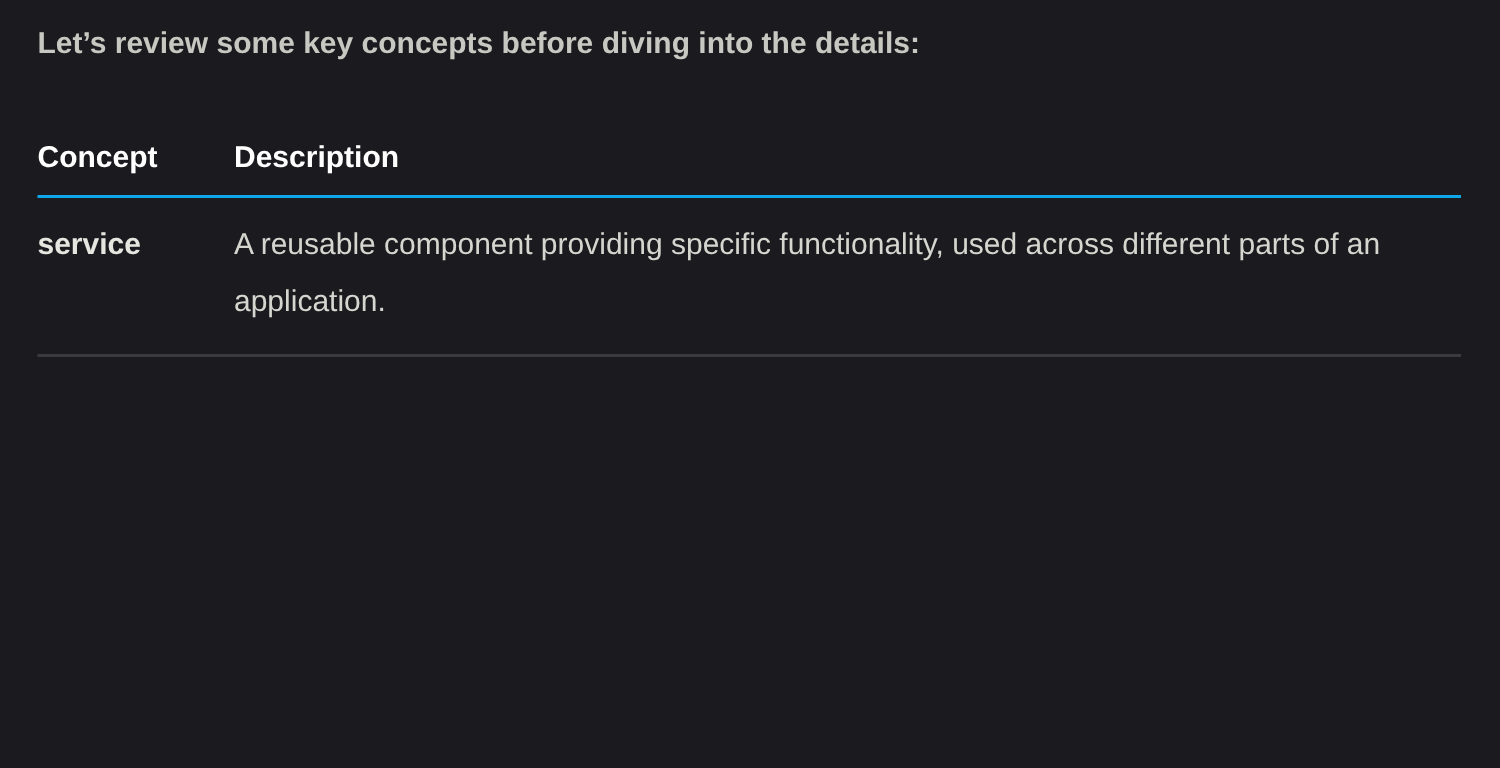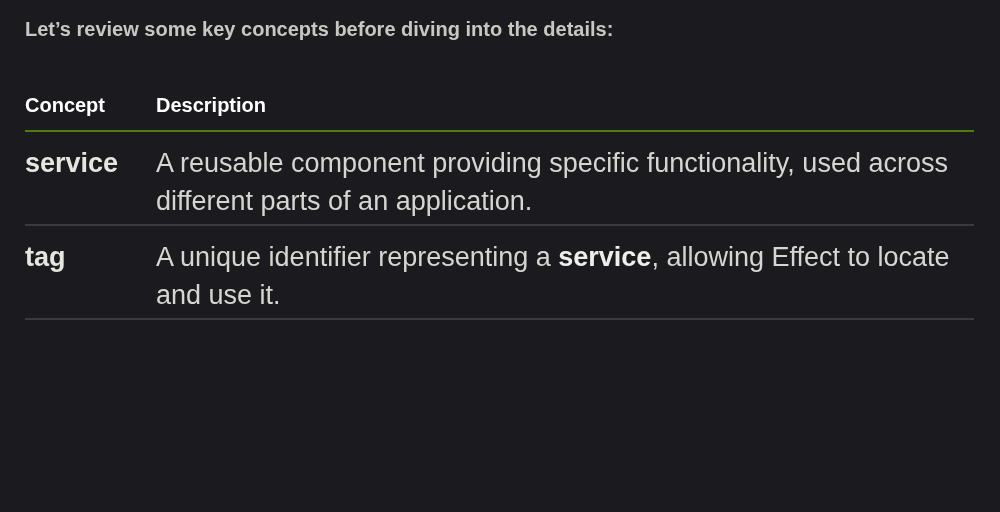--- a/index.html
+++ b/index.html
@@ -35,26 +35,26 @@
       border-collapse: collapse;
     }
     th {
       text-align: left;
       font-weight: bold;
       font-size: 20px;
       color: #ffffff;
       height: 50px;
       padding: 0;
       vertical-align: middle;
-      border-bottom: 2px solid #4d7c0f;
+      border-bottom: 2px solid #0ea5e9;
     }
     td {
-      font-size: 27px;
+      font-size: 20px;
       line-height: 38px;
-      padding: 12px 0 4px 0;
+      padding: 12px 0 16px 0;
       vertical-align: top;
       border-bottom: 2px solid #3a3a40;
       color: #d6d6d0;
     }
     td.concept {
       width: 131px;
       font-weight: bold;
       color: #e6e6e0;
     }
     td.desc b {
@@ -74,19 +74,15 @@
       <tr>
         <th class="col-concept">Concept</th>
         <th>Description</th>
       </tr>
     </thead>
     <tbody id="rows">
       <tr>
         <td class="concept">service</td>
         <td class="desc"><span>A reusable component providing specific functionality, used across different parts of an application.</span></td>
       </tr>
-      <tr>
-        <td class="concept">tag</td>
-        <td class="desc"><span>A unique identifier representing a </span><b>service</b><span>, allowing Effect to locate and use it.</span></td>
-      </tr>
     </tbody>
   </table>
 </div>
 
 </body></html>

